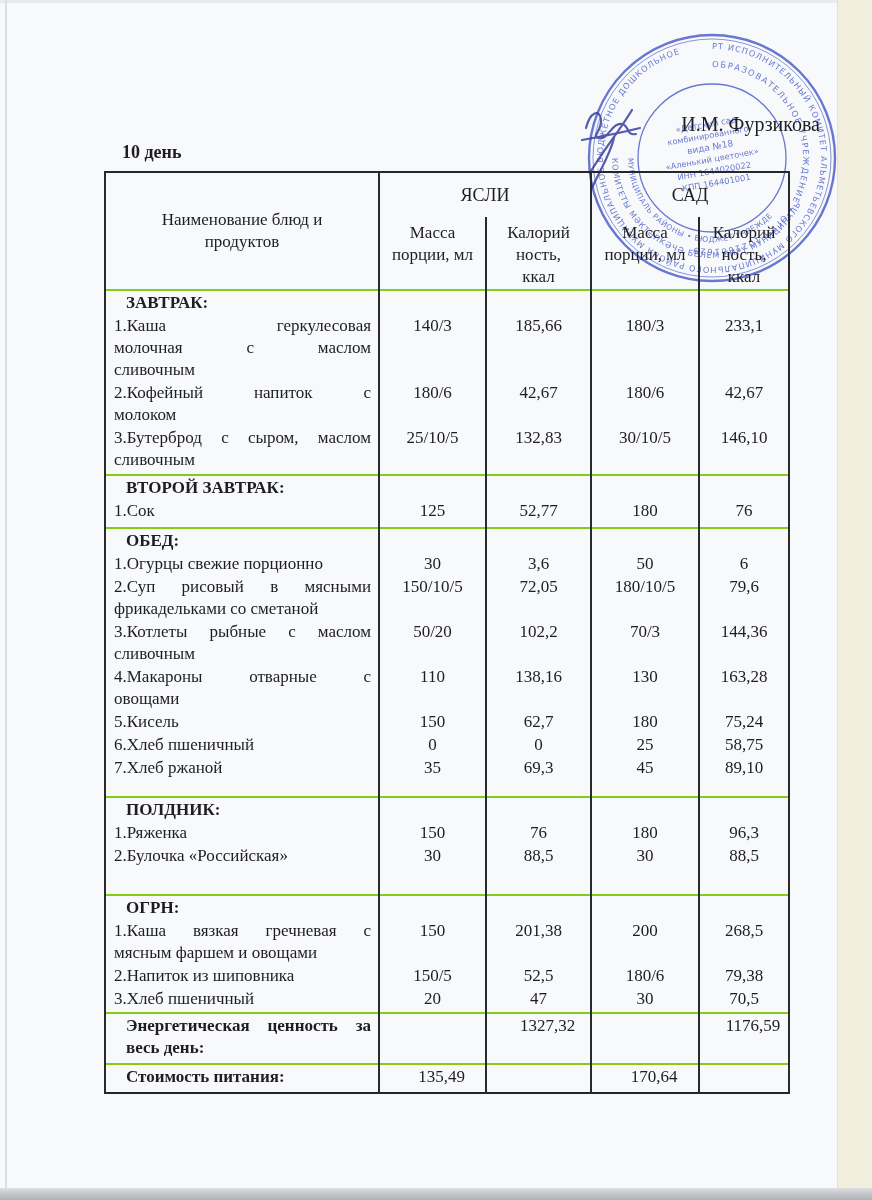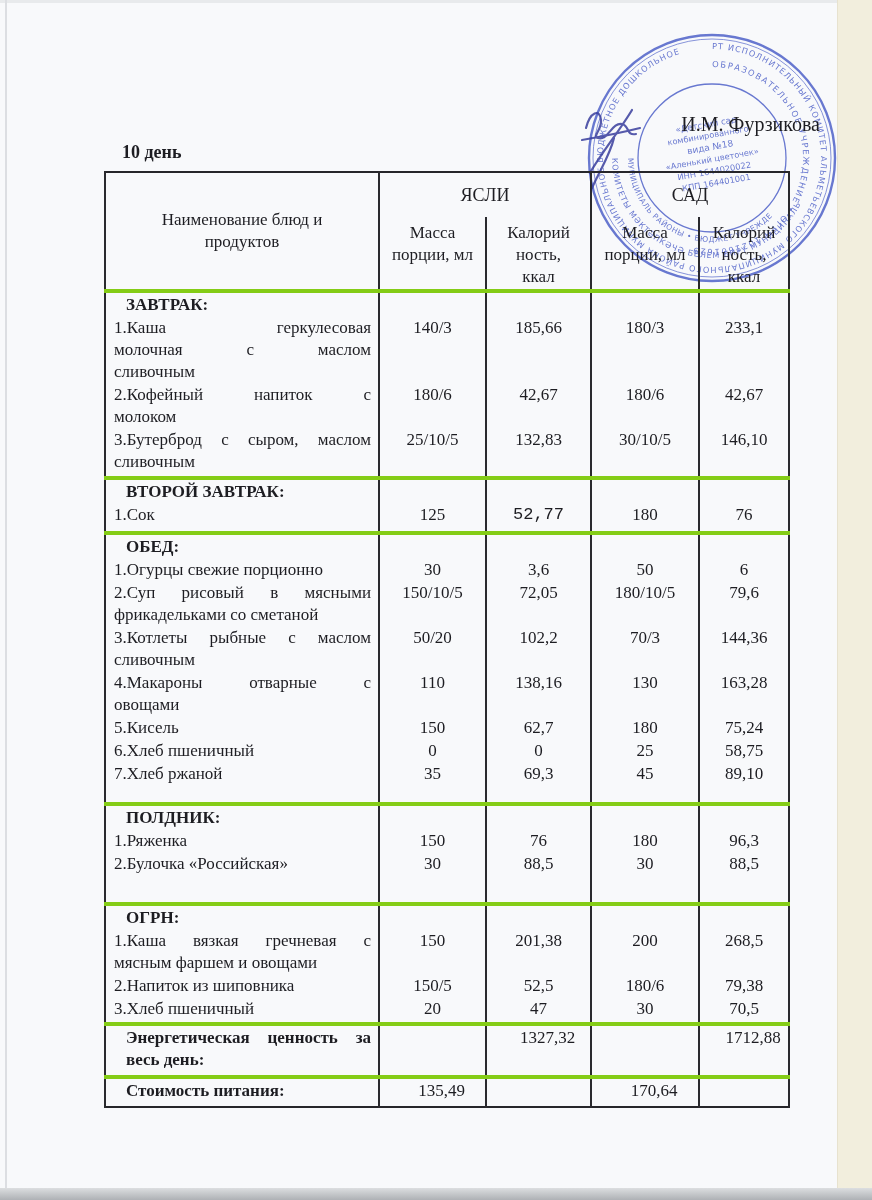--- a/index.html
+++ b/index.html
@@ -29,21 +29,21 @@
     border:2.5px solid #26262a;
     font-size:17px; line-height:22px;
   }
   .doc-table td { border-left:2px solid #2a2a2e; border-right:2px solid #2a2a2e;
                   border-top:0; border-bottom:0; overflow:hidden; }
   .name-hdr { text-align:center; vertical-align:middle; white-space:pre-line; }
   .grp { height:42px; text-align:center; vertical-align:middle; font-size:18px;
          border-bottom:2px solid #2a2a2e; }
   .sub { height:66px; text-align:center; vertical-align:top; padding-top:5px;
          white-space:pre-line; border-bottom:2px solid #2a2a2e; }
-  tr.sec-start td { border-top:4px solid #84cc16;padding-left:20px; }
+  tr.sec-start td { border-top:2px solid #84cc16;padding-left:20px; }
   .name-cell { padding:1px 7px 0 8px; vertical-align:top; }
   .val-cell  { padding:1px 2px 0; vertical-align:top; text-align:center; }
   .sec-heading { font-weight:bold; }
   .ln { }
   .ln.j { text-align:justify; text-align-last:justify; }
   .sum-label { font-weight:bold; }
   tr.summary td { padding-bottom:4px; }
 </style>
 </head>
 <body>
@@ -174,21 +174,21 @@
           <td class="val-cell"></td>
           <td class="val-cell"></td>
           <td class="val-cell"></td>
           <td class="val-cell"></td>
         </tr>
         <tr>
           <td class="name-cell" style="padding-bottom: 5px;">
             <div class="ln">1.Сок</div>
           </td>
           <td class="val-cell" style="padding-bottom: 4px;">125</td>
-          <td class="val-cell" style="padding-bottom: 5px; font-family: Liberation Mono, monospace;">52,77</td>
+          <td class="val-cell" style="padding-bottom: 5px;">52,77</td>
           <td class="val-cell" style="padding-bottom: 5px;">180</td>
           <td class="val-cell" style="padding-bottom: 5px;">76</td>
         </tr>
         <tr class="sec-start">
           <td class="name-cell">
             <div class="sec-heading">ОБЕД:</div>
           </td>
           <td class="val-cell"></td>
           <td class="val-cell"></td>
           <td class="val-cell"></td>
@@ -325,21 +325,21 @@
           <td class="val-cell" style="padding-bottom: 2px;">70,5</td>
         </tr>
         <tr class="sec-start summary">
           <td class="name-cell sum-label">
             <div class="ln j">Энергетическая ценность за</div>
             <div class="ln">весь день:</div>
           </td>
           <td class="val-cell"></td>
           <td class="val-cell">1327,32</td>
           <td class="val-cell"></td>
-          <td class="val-cell">1712,88</td>
+          <td class="val-cell">1176,59</td>
         </tr>
         <tr class="sec-start summary">
           <td class="name-cell sum-label">
             <div class="ln">Стоимость питания:</div>
           </td>
           <td class="val-cell">135,49</td>
           <td class="val-cell"></td>
           <td class="val-cell">170,64</td>
           <td class="val-cell"></td>
         </tr>

